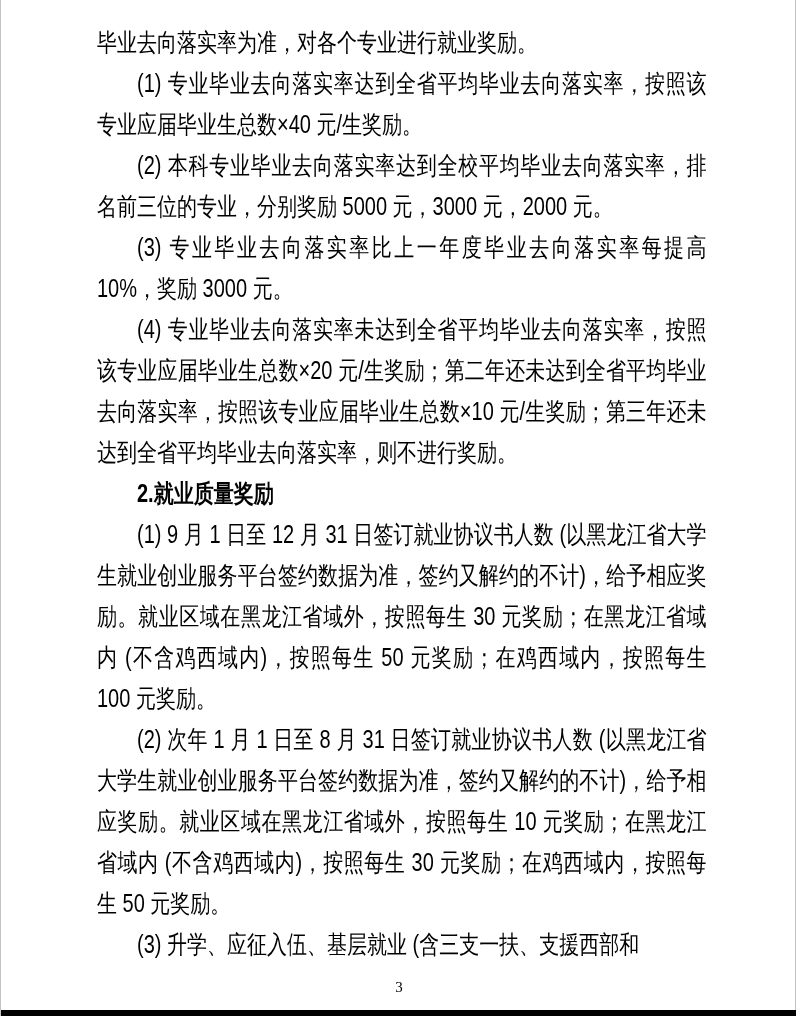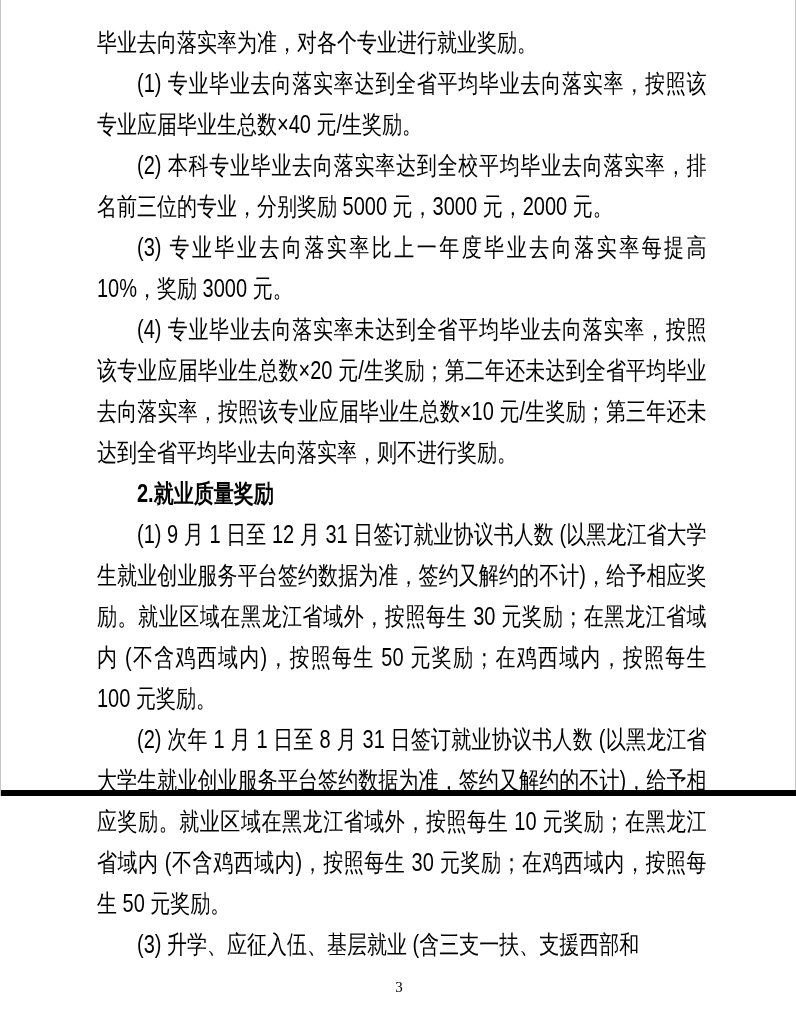--- a/index.html
+++ b/index.html
@@ -5,21 +5,21 @@
   * { margin: 0; padding: 0; box-sizing: border-box; }
   html, body {
     width: 796px; height: 1016px;
     background: #ffffff;
     overflow: hidden;
     font-family: "Liberation Sans", sans-serif;
   }
   .page {
     position: absolute;
     left: 0; top: 0;
-    width: 796px; height: 796px;
+    width: 796px; height: 1016px;
     background: #ffffff;
     border-left: 1px solid #c4c4c4;
     border-right: 1px solid #c4c4c4;
   }
   .content {
     position: absolute;
     left: 96px; top: 22px;
     width: 762px;               
     transform: scaleX(0.8);
     transform-origin: 0 0;

